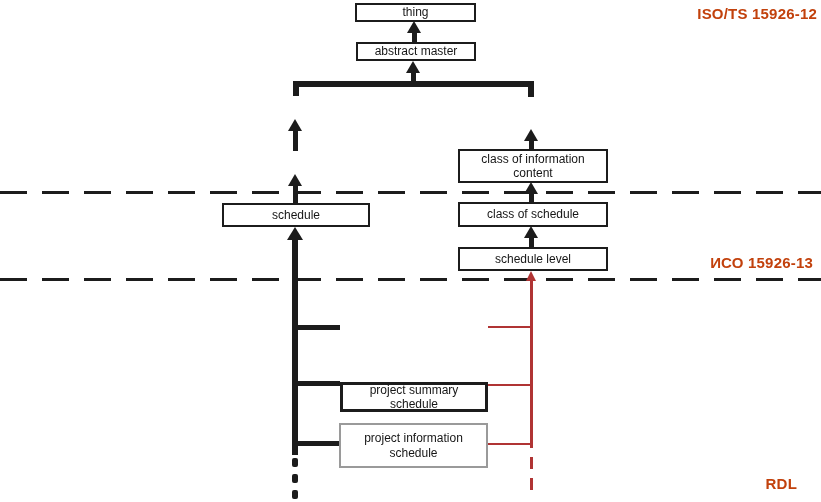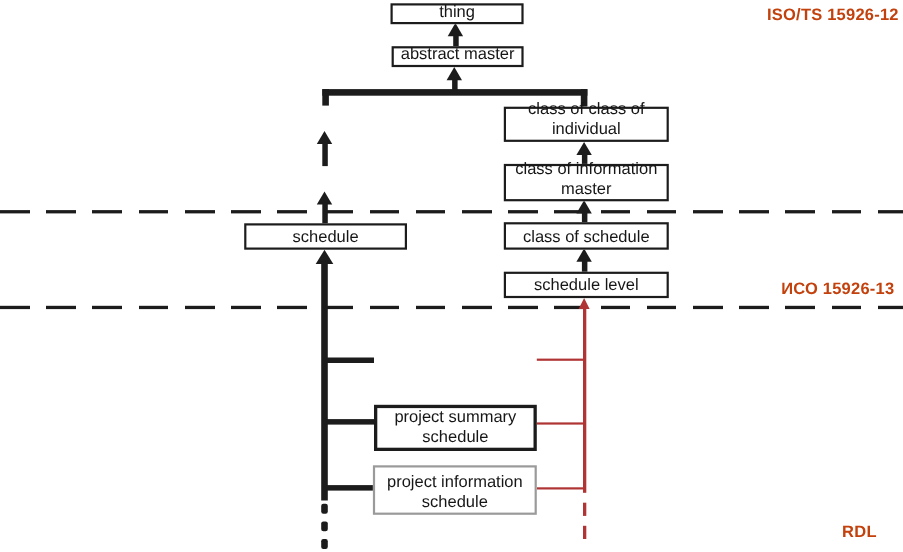--- a/index.html
+++ b/index.html
@@ -2,22 +2,22 @@
 <html><head>
 <meta charset="utf-8">
 <style>
   html,body{margin:0;padding:0;background:#ffffff;}
   #canvas{
     position:relative; width:821px; height:502px; background:#ffffff;
     font-family:"Liberation Sans", sans-serif; color:#161616; overflow:hidden;
   }
   .box{
     position:absolute; background:#ffffff; border:2px solid #1c1c1c;
-    display:flex; align-items:flex-end; justify-content:center;
-    text-align:center; font-size:15px; line-height:1.2; box-sizing:border-box;
+    display:flex; align-items:center; justify-content:center;
+    text-align:center; font-size:12px; line-height:1.2; box-sizing:border-box;
   }
   .box span{white-space:pre-line;}
   .box.gray{border-color:#9a9a9a;}
   .box.thick{border-width:3px;}
   .hdash{
     position:absolute; height:3px; left:0; width:821px;
     background:repeating-linear-gradient(90deg,#1c1c1c 0 27px,transparent 27px 42px);
   }
   .shaft{position:absolute; width:5px; background:#1c1c1c;}
   .bar{position:absolute; background:#1c1c1c;}
@@ -108,40 +108,36 @@
   <div class="redline" style="left:488px; top:326px; width:42px; height:2px"></div>
   <div class="redline" style="left:488px; top:384px; width:42px; height:2px"></div>
   <div class="redline" style="left:488px; top:443px; width:42px; height:2px"></div>
 
   <div class="box" style="left:355px; top:3px; width:121px; height:19px">
     <span>thing</span>
   </div>
   <div class="box" style="left:356px; top:42px; width:120px; height:19px">
     <span>abstract master</span>
   </div>
-  <div class="box" style="left:458px; top:97px; width:150px; height:32px">
-    <span>class of class of
-individual</span>
-  </div>
   <div class="box" style="left:458px; top:149px; width:150px; height:34px">
     <span>class of information
-master</span>
+content</span>
   </div>
 
   <div class="box" style="left:222px; top:203px; width:148px; height:24px">
     <span>schedule</span>
   </div>
   <div class="box" style="left:458px; top:202px; width:150px; height:25px">
     <span>class of schedule</span>
   </div>
   <div class="box" style="left:458px; top:247px; width:150px; height:24px">
     <span>schedule level</span>
   </div>
 
-  <div class="box thick" style="left:340px; top:368px; width:148px; height:42px">
+  <div class="box thick" style="left:340px; top:382px; width:148px; height:30px">
     <span>project summary
 schedule</span>
   </div>
   <div class="box gray" style="left:339px; top:423px; width:149px; height:45px">
     <span>project information
 schedule</span>
   </div>
 
 </div>
 

